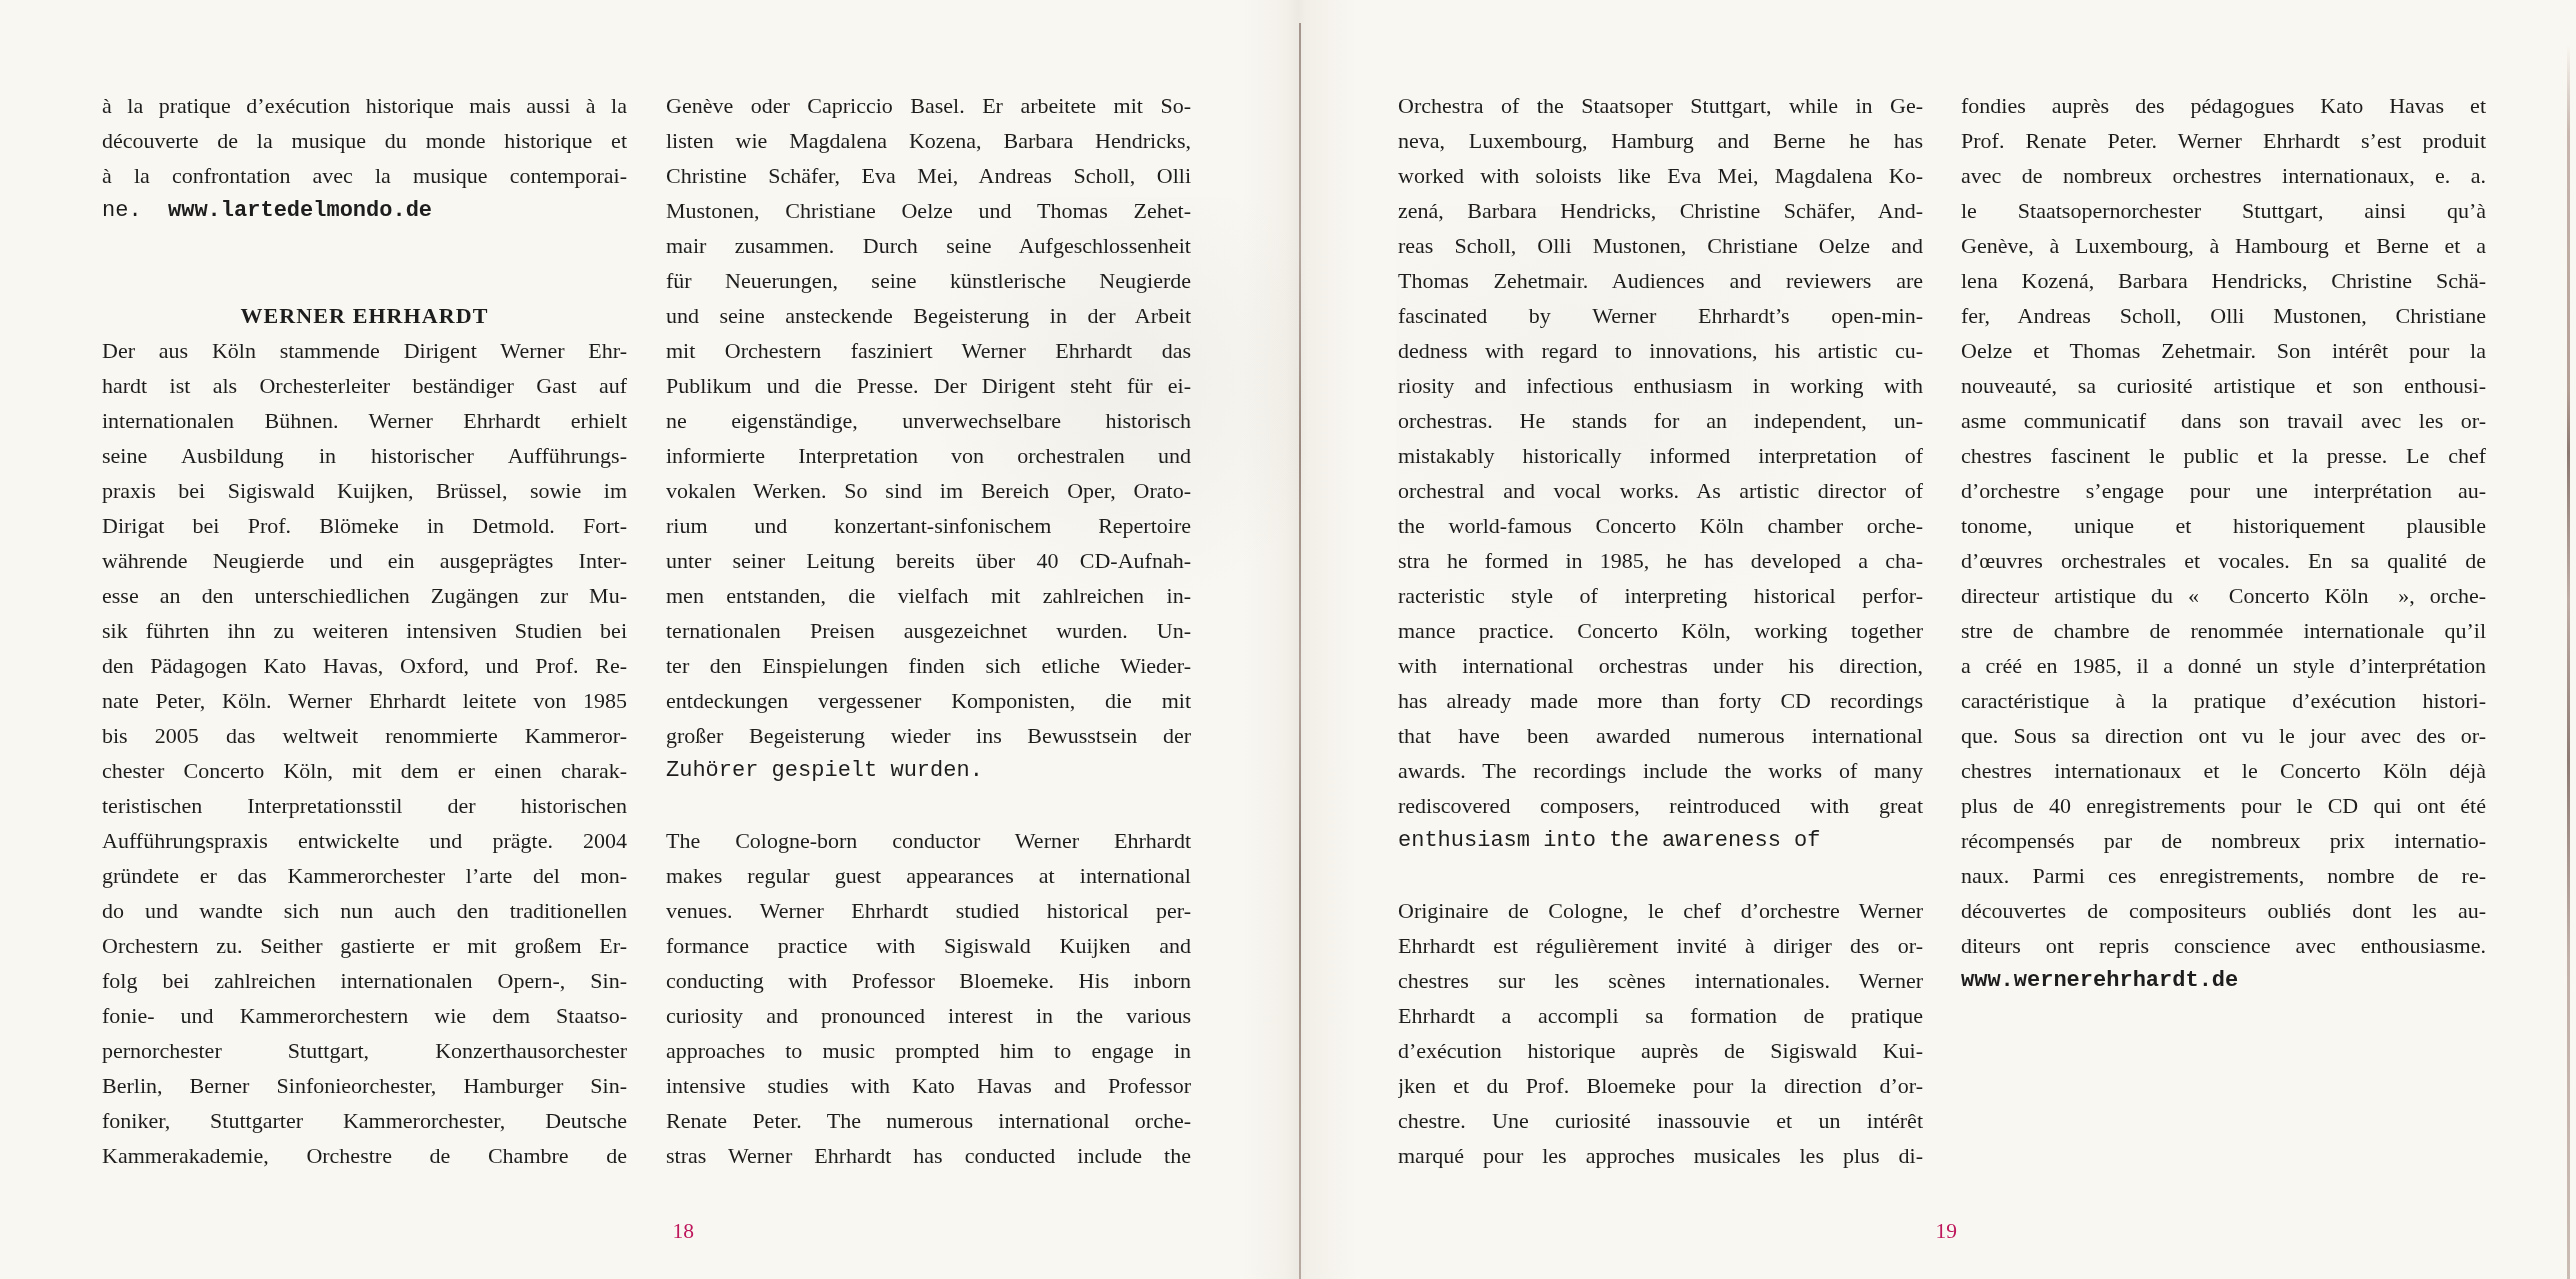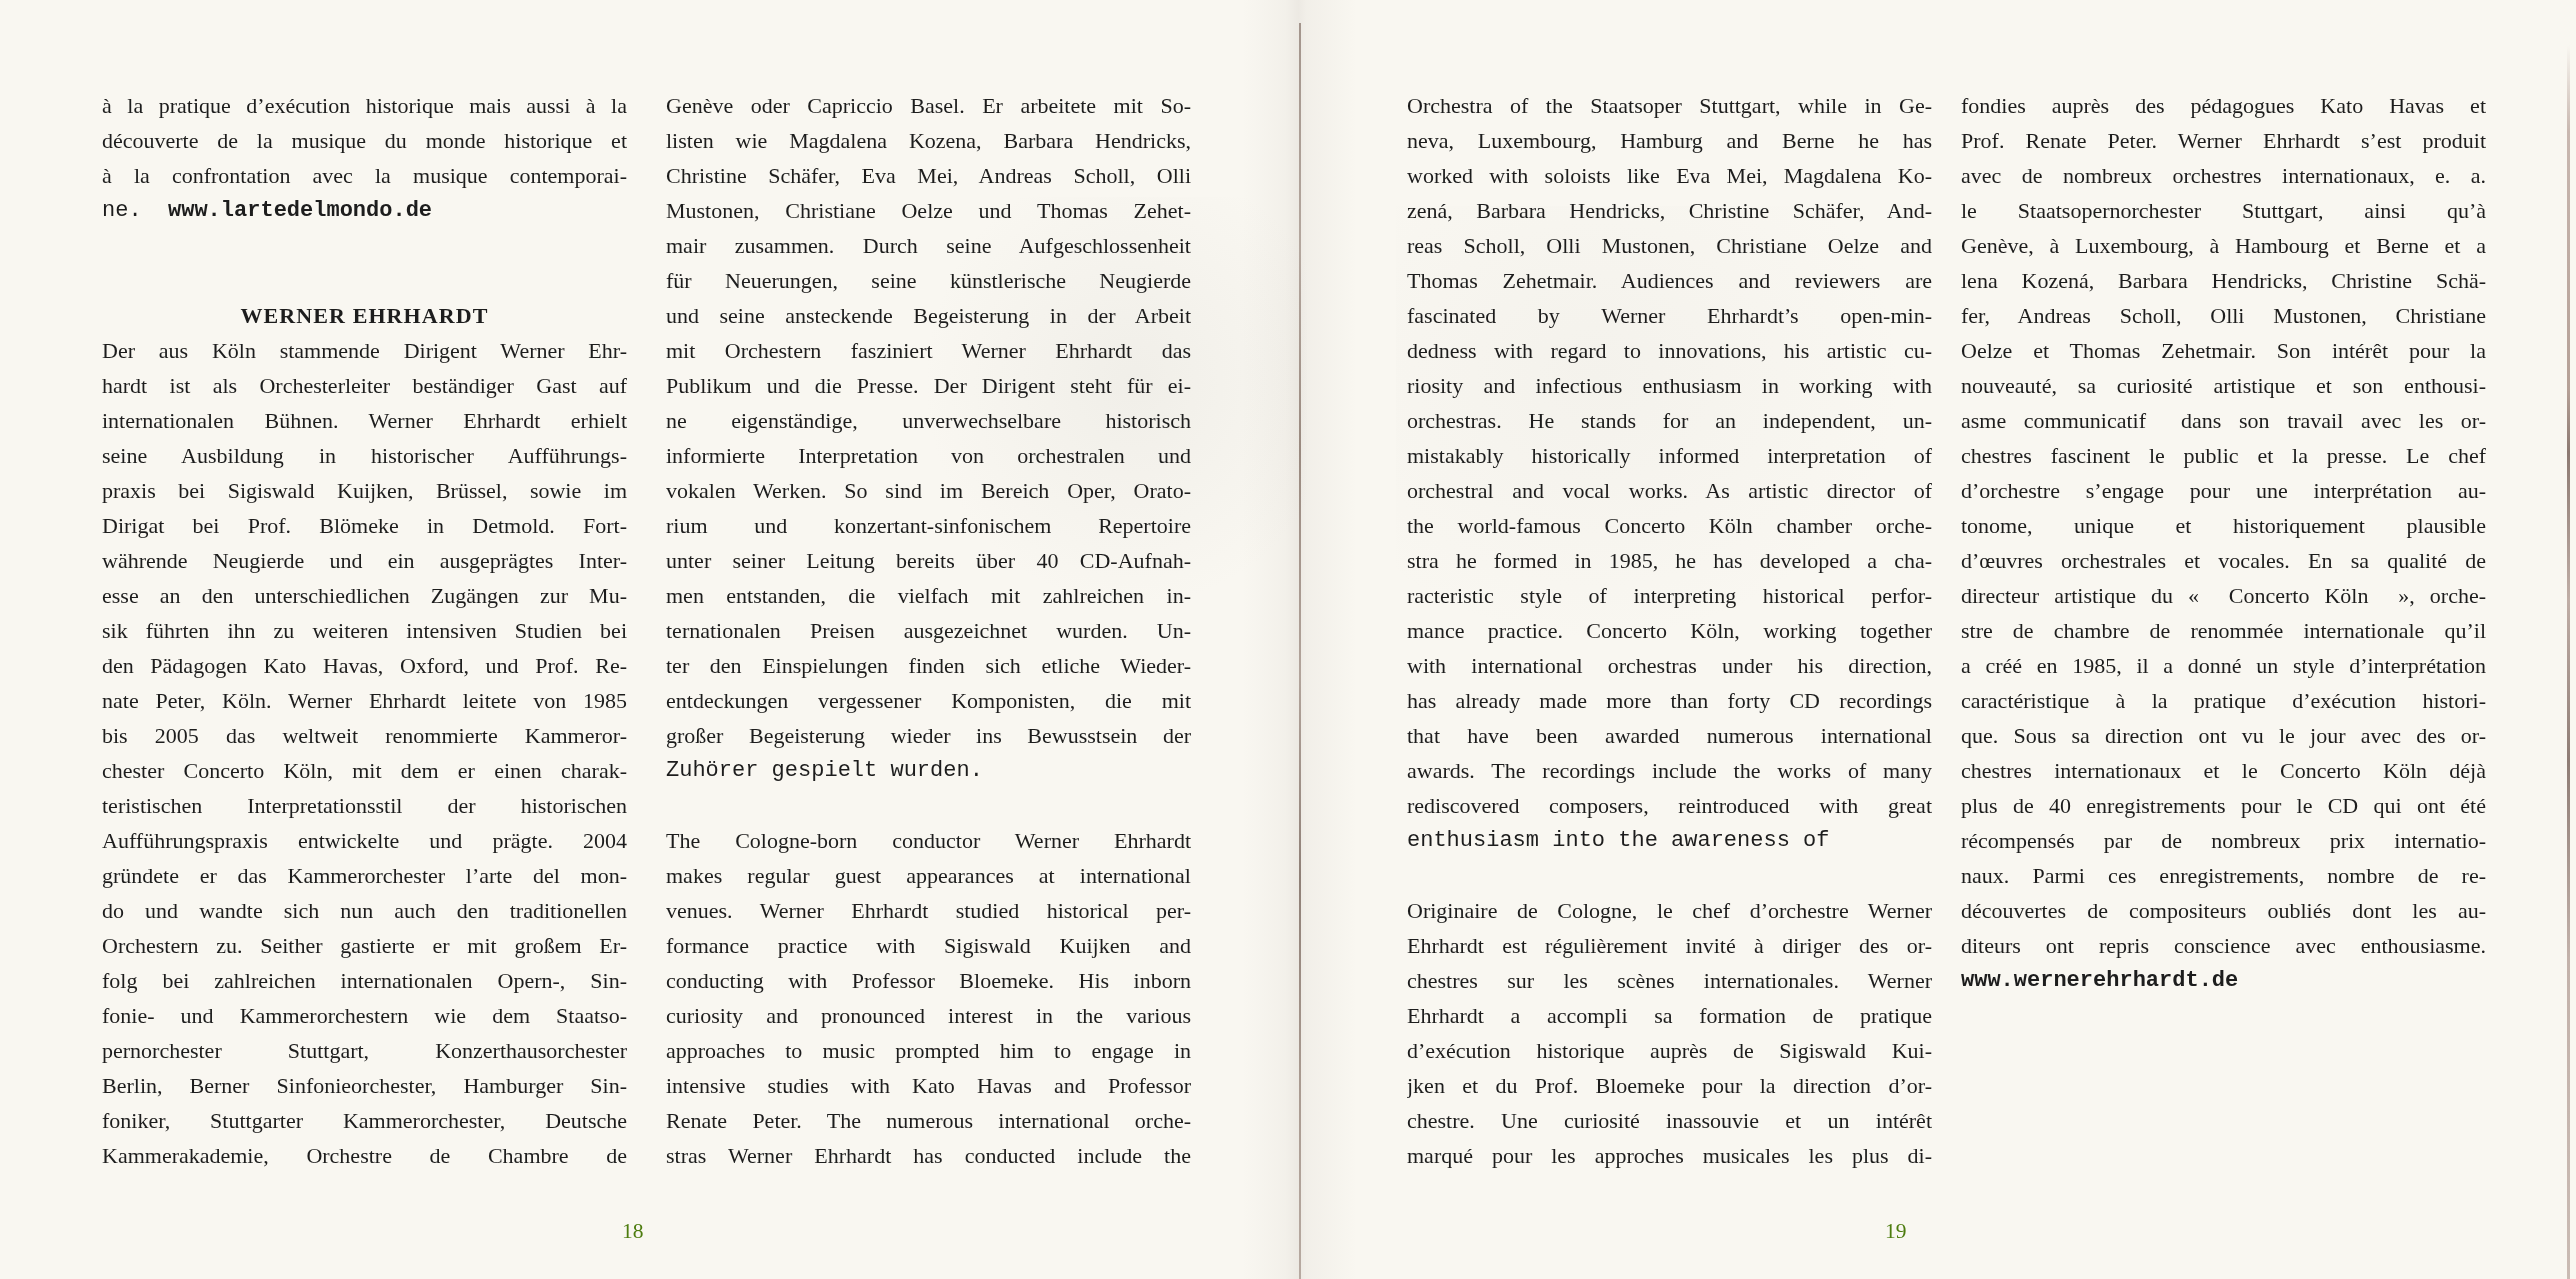--- a/index.html
+++ b/index.html
@@ -19,21 +19,21 @@
     overflow:hidden;
   }
   .page{position:absolute;top:0;height:100%;}
   .page-left{left:0;width:1399px;}
   .page-right{left:1298px;width:1278px;}
   .col{
     position:absolute;top:88px;width:525px;
   }
   .col-1{left:102px;}
   .col-2{left:666px;}
-  .col-3{left:100px;margin-left:9px;}
+  .col-3{left:100px;}
   .col-4{left:663px;}
   .line{
     height:var(--lh);
     line-height:var(--lh);
     font-size:var(--fs);
     text-align:justify;
     overflow:hidden;
     white-space:normal;
   }
   .line.j::after{content:"";display:inline-block;width:100%;}
@@ -43,23 +43,23 @@
     font-weight:700;
     letter-spacing:1.1px;
     font-size:22px;
   }
   .line.g{}
   .b{font-weight:700;}
   .pagenum{
     position:absolute;
     top:1219px;
     width:72px;
-    text-align:left;
+    text-align:right;
     font-size:21.5px;
-    color:#4d7c0f;
+    color:#be185d;
   }
   .pagenum-left{left:622px;}
   .pagenum-right{left:587px;}
   .gutter-shade{
     position:absolute;top:0;left:1242px;width:115px;height:100%;
     background:linear-gradient(90deg,
       rgba(125,112,102,0) 0%,
       rgba(125,112,102,0.05) 38%,
       rgba(125,112,102,0.10) 49%,
       rgba(125,112,102,0.06) 56%,

